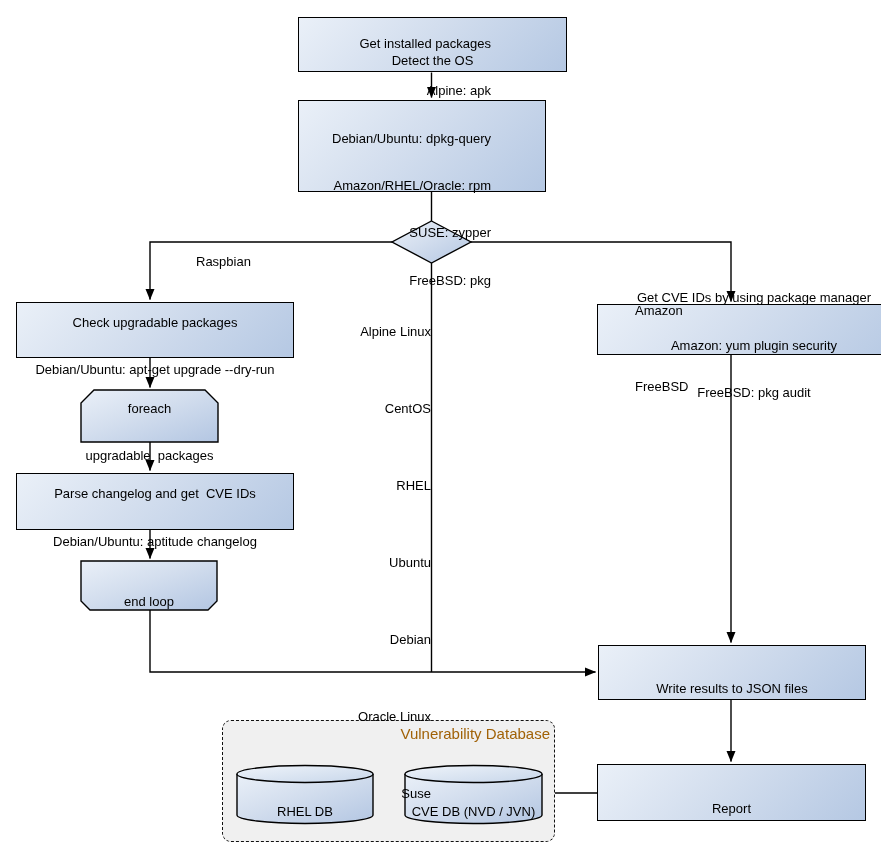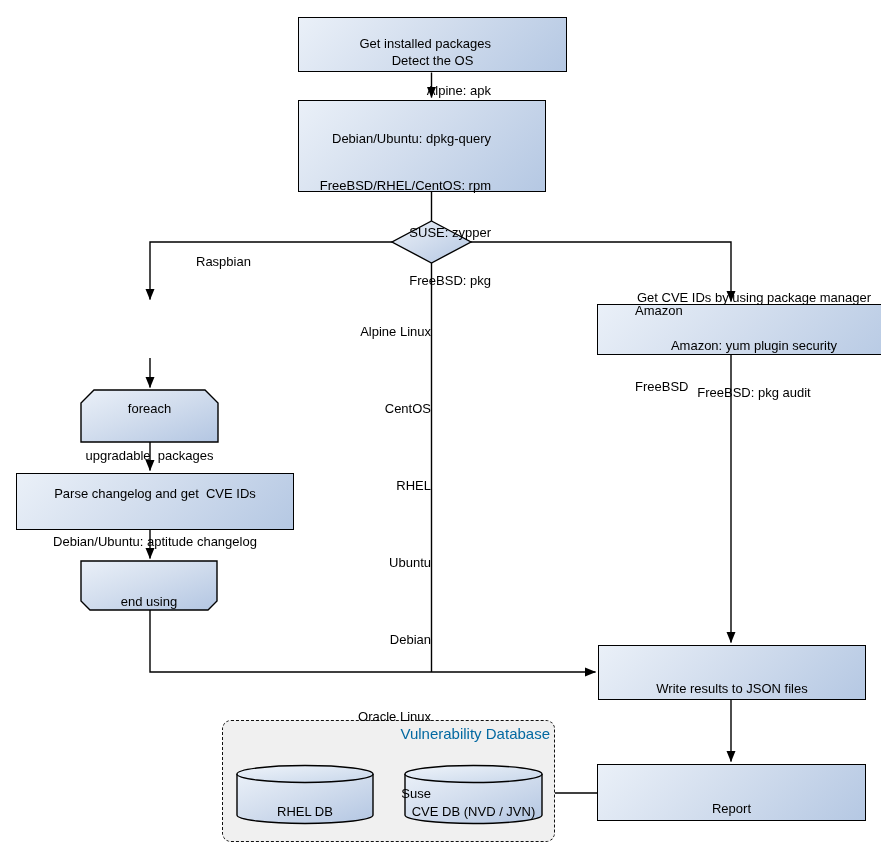--- a/index.html
+++ b/index.html
@@ -25,21 +25,21 @@
   }
   .edge-label { position:absolute; font-size:13px; line-height:14.5px; white-space:pre; }
   .edge-label.right { text-align:right; }
   .edge-label.center { text-align:left; }
   .vdb {
     position:absolute; left:222px; top:720px; width:333px; height:122px;
     box-sizing:border-box; background:#f0f0f0; border:1.6px dashed #111;
     border-radius:9px; z-index:1;
   }
   .vdb-title {
-    position:absolute; top:4px; right:4px; font-size:15px; color:#0369a1;
+    position:absolute; top:4px; right:4px; font-size:15px; color:#a16207;
   }
 </style>
 </head>
 <body>
 
 <div class="canvas">
 
   <div class="vdb">
     <div class="vdb-title">Vulnerability Database</div>
   </div>
@@ -95,38 +95,42 @@
   <div class="layer nodes-layer">
 
     <div class="node" style="left:298px; top:17px; width:269px; height:55px;">
       <div class="ln">Detect the OS</div>
     </div>
 
     <div class="node align-right" style="left:298px; top:100px; width:248px; height:92px;">
       <div class="ln">Get installed packages</div>
       <div class="ln">Alpine: apk</div>
       <div class="ln">Debian/Ubuntu: dpkg-query</div>
-      <div class="ln">FreeBSD/RHEL/CentOS: rpm</div>
+      <div class="ln">Amazon/RHEL/Oracle: rpm</div>
       <div class="ln">SUSE: zypper</div>
       <div class="ln">FreeBSD: pkg</div>
     </div>
 
+    <div class="node" style="left:16px; top:302px; width:278px; height:56px;">
+      <div class="ln">Check upgradable packages</div>
+      <div class="ln">Debian/Ubuntu: apt-get upgrade --dry-run</div>
+    </div>
 
     <div class="shape-label" style="left:81px; top:390px; width:137px; height:52px;">
       <div class="ln">foreach</div>
       <div class="ln">upgradable  packages</div>
     </div>
 
     <div class="node" style="left:16px; top:473px; width:278px; height:57px;">
       <div class="ln">Parse changelog and get  CVE IDs</div>
       <div class="ln">Debian/Ubuntu: aptitude changelog</div>
     </div>
 
     <div class="shape-label" style="left:81px; top:561px; width:136px; height:49px;">
-      <div class="ln">end using</div>
+      <div class="ln">end loop</div>
     </div>
 
     <div class="node" style="left:597px; top:304px; width:314px; height:51px;align-items:center;">
       <div class="ln">Get CVE IDs by using package manager</div>
       <div class="ln">Amazon: yum plugin security</div>
       <div class="ln">FreeBSD: pkg audit</div>
     </div>
 
     <div class="node" style="left:598px; top:645px; width:268px; height:55px;">
       <div class="ln">Write results to JSON files</div>

